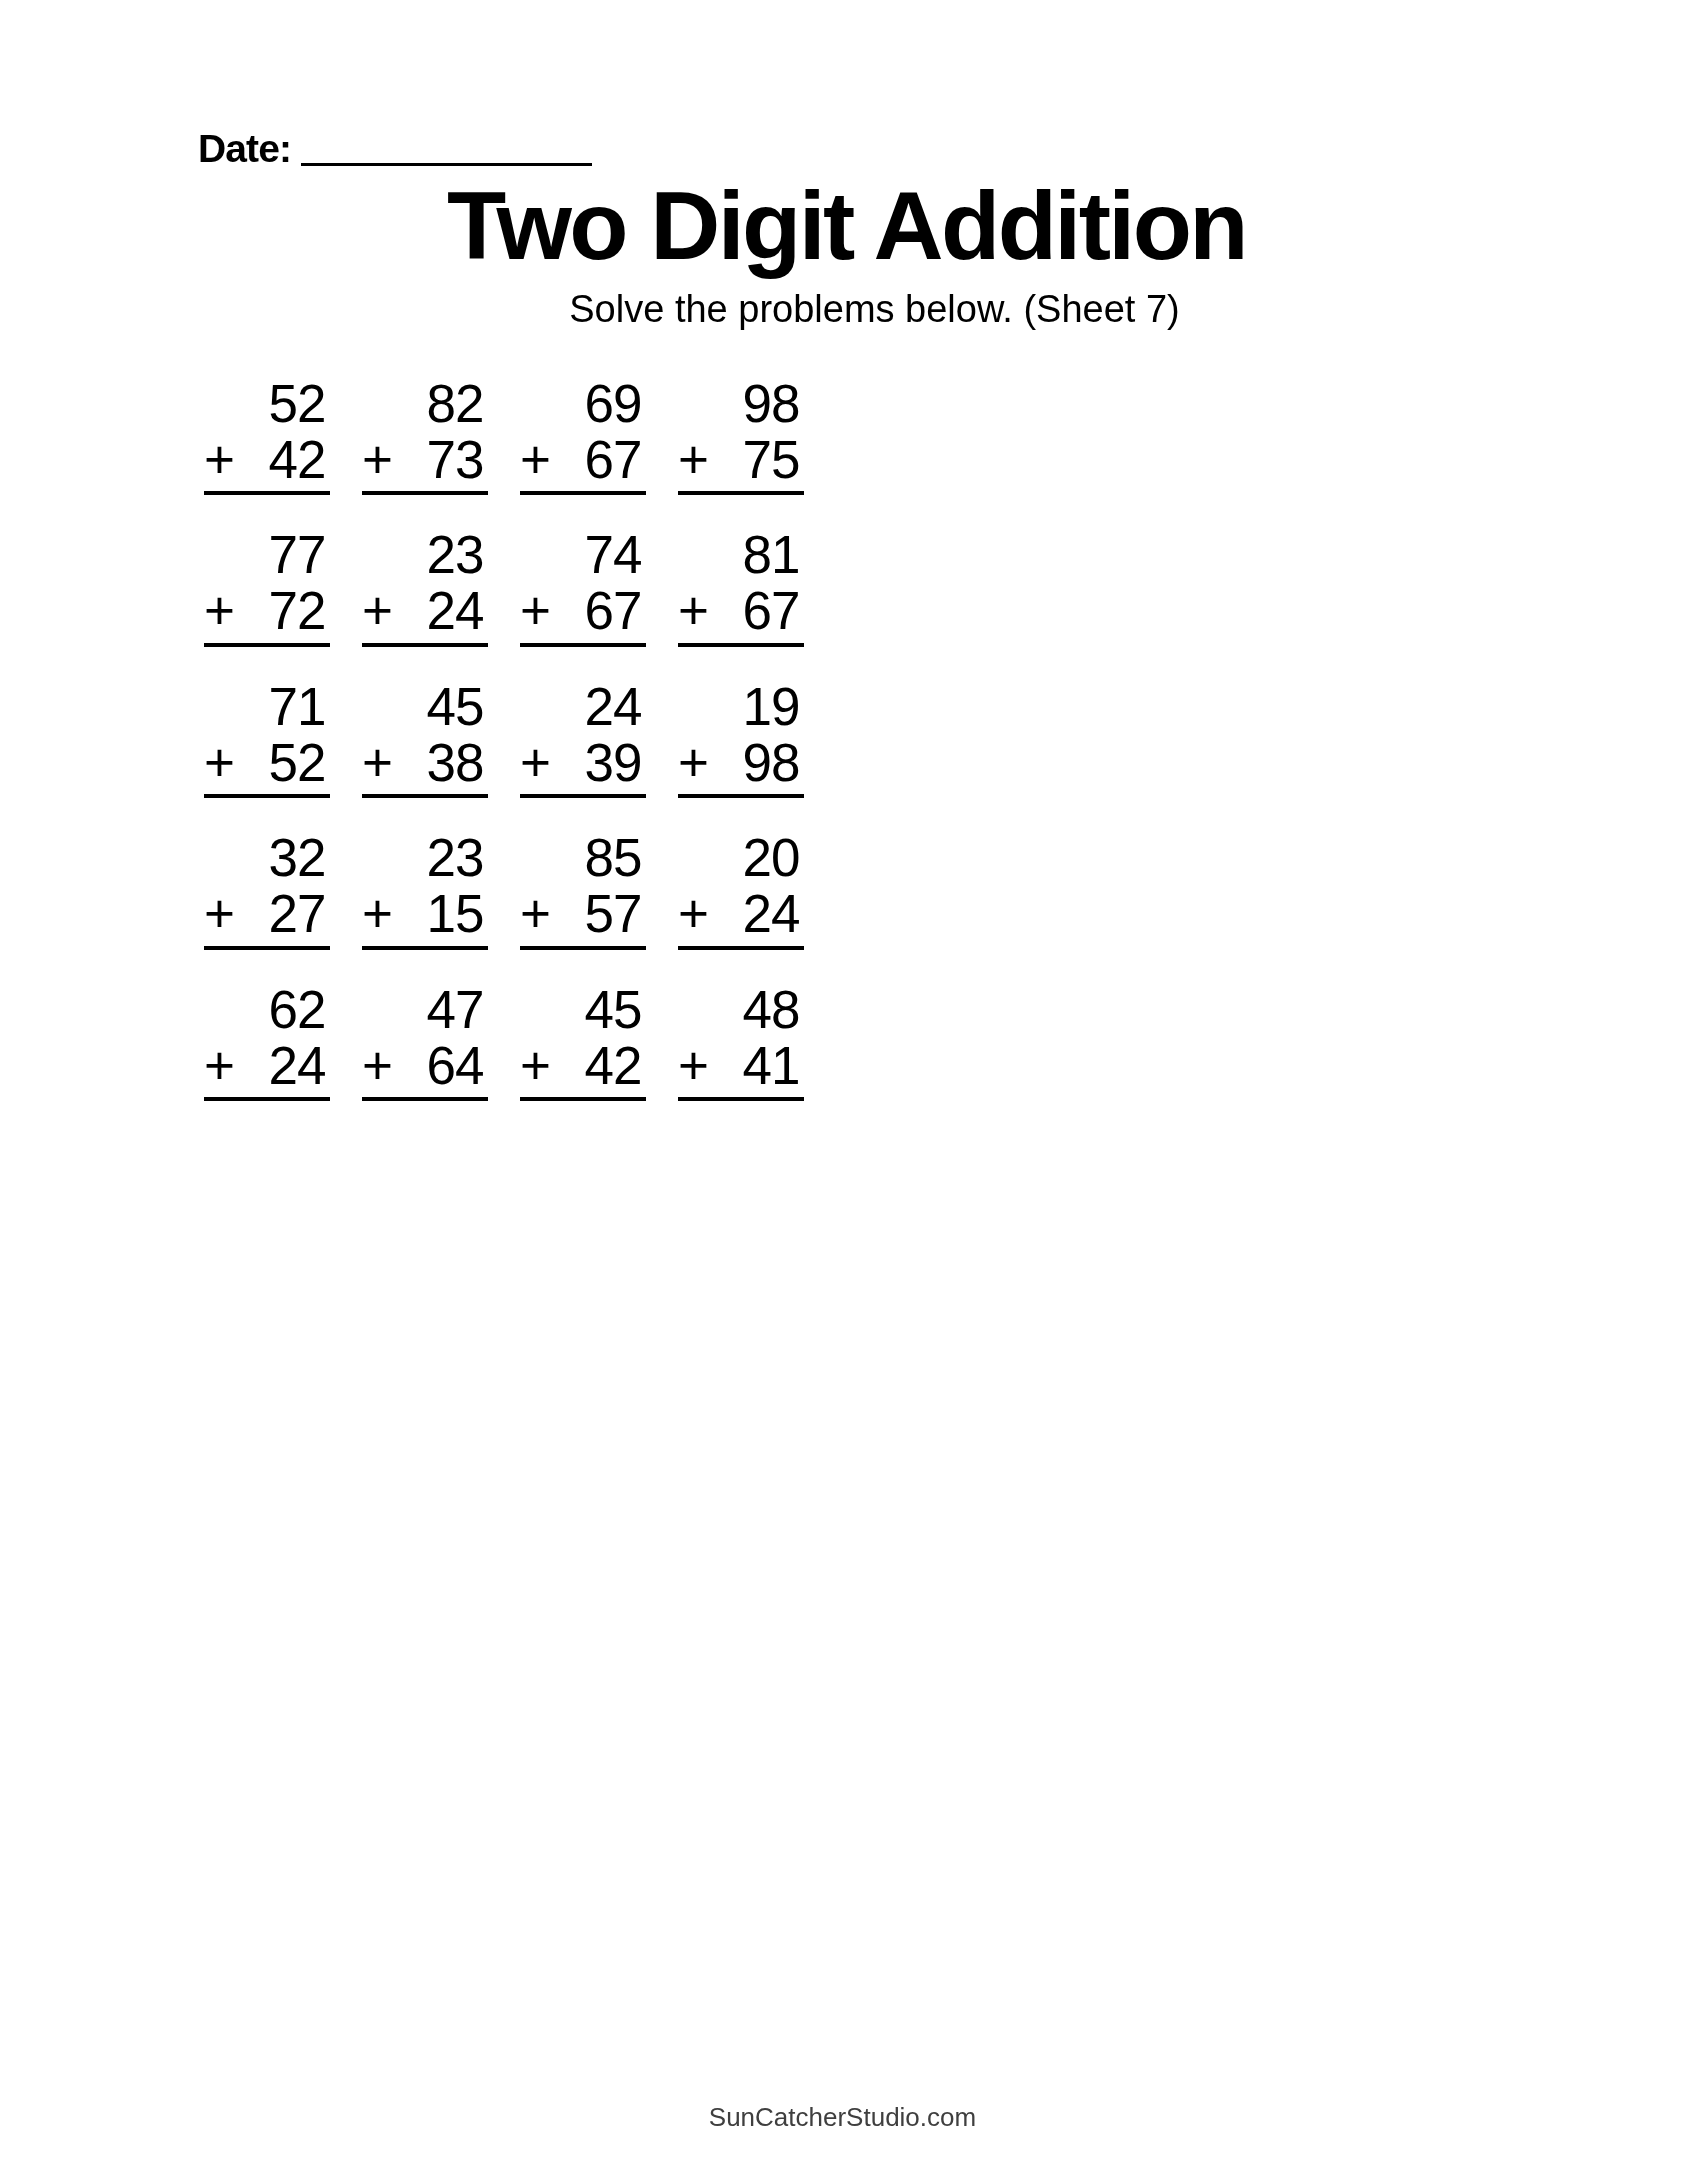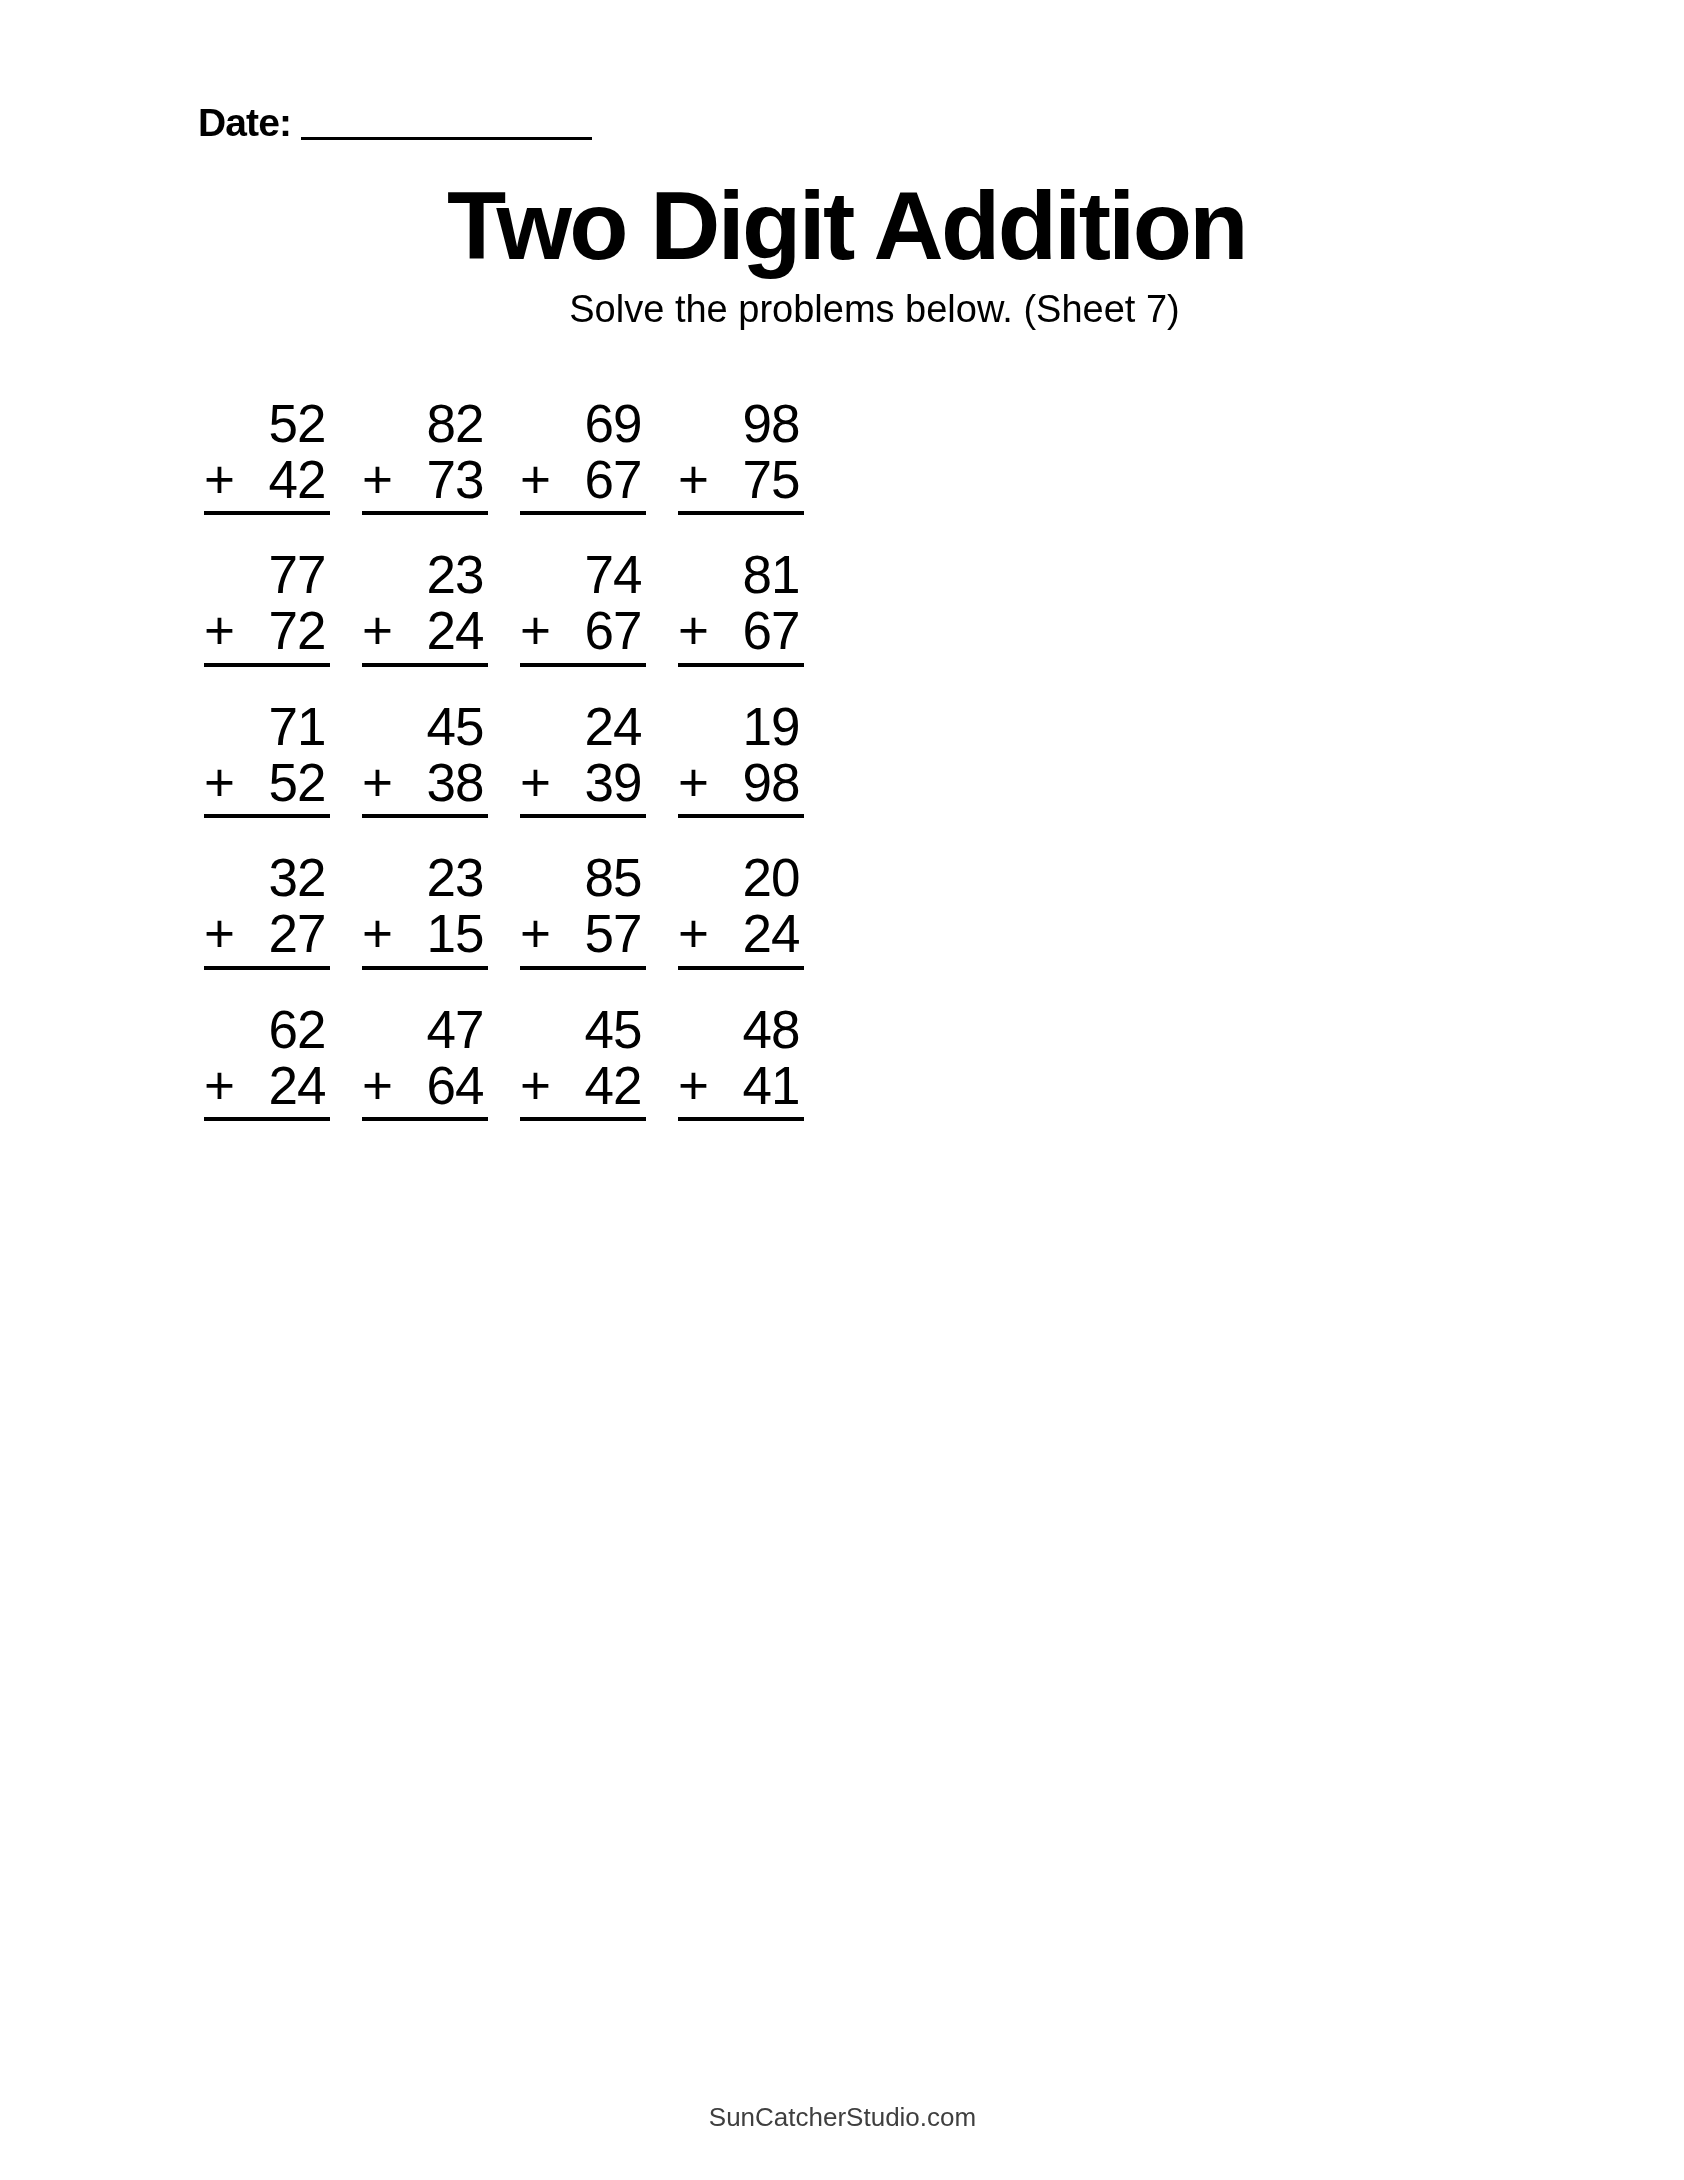--- a/index.html
+++ b/index.html
@@ -18,20 +18,21 @@
   }
 
   
   .field {
     position: absolute;
     display: flex;
     align-items: flex-end;
     font-size: 39px;
     font-weight: bold;
     letter-spacing: -0.9px;
+    margin-top: 26px;
   }
   .field-date { left: 198px; top: 101px; }
   .field-name { left: 825px; top: 104px; }
   .write-line {
     display: inline-block;
     border-bottom: 3.4px solid var(--ink, #000000);
     margin-left: 10.2px;
     margin-bottom: 5.1px;
   }
   .date-line { width: 291px; }
@@ -58,21 +59,21 @@
     text-align: center;
     font-size: 38px;
     letter-spacing: 0px;
     padding-left: 32px;
   }
 
   
   .grid {
     position: absolute;
     left: 204px;
-    top: 396px;
+    top: 376px;
     display: grid;
     grid-template-columns: repeat(4, 126px);
     column-gap: 257px;
     row-gap: 232px;
     gap: 32px;
   }
   .problem {
     width: 126px;
     font-size: 53px;
     line-height: 56px;

